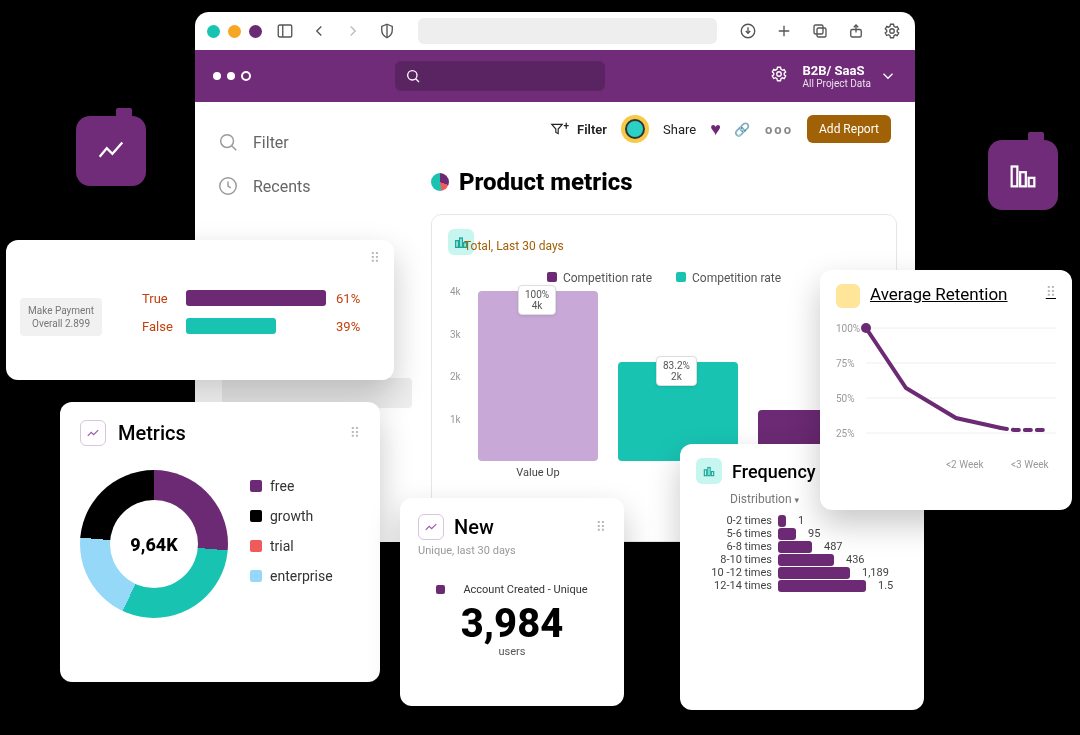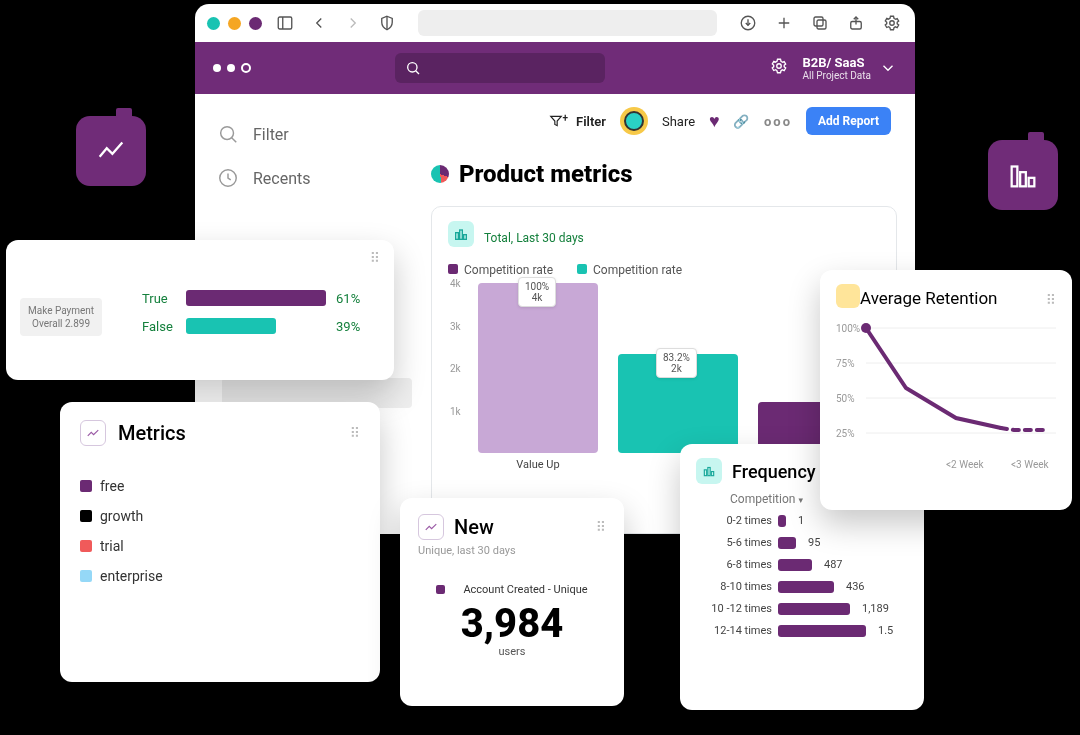--- a/index.html
+++ b/index.html
@@ -1,19 +1,19 @@
 <!DOCTYPE html>
 <html><head>
 <meta charset="utf-8">
 <style>
   * { box-sizing: border-box; margin: 0; padding: 0; font-family: -apple-system, BlinkMacSystemFont, "Segoe UI", Roboto, Helvetica, Arial, sans-serif; }
   body { width: 1080px; height: 735px; background: #000; position: relative; overflow: hidden; }
   .browser {
     position: absolute;
-    left: 195px; top: 4px;
+    left: 195px; top: 12px;
     width: 720px; height: 530px;
     background: #fff;
     border-radius: 14px;
     box-shadow: 0 18px 40px rgba(0,0,0,0.15);
     overflow: hidden;
   }
   .titlebar { height: 38px; display:flex; align-items:center; padding: 0 12px; gap:12px; }
   .traffic { display:flex; gap:8px; }
   .dot { width: 13px; height:13px; border-radius:50%; }
   .dot.teal{ background:#19c3b2;}
@@ -41,45 +41,45 @@
   .side-item svg{ width:22px; height:22px; stroke:#9a9a9a; fill:none; stroke-width:1.6;}
   .side-faded{ position:absolute; left:30px; top:290px; width:190px; height:30px; background:#eee; border-radius:4px;}
   .main{ flex:1; padding: 10px 18px 0 0; }
   .toolbar{ display:flex; align-items:center; gap:14px; justify-content:flex-end; padding-right:6px; height:34px; font-size:13px; color:#222;}
   .filter{ display:flex; align-items:center; gap:4px; font-weight:600;}
   .avatar{ width:28px; height:28px; border-radius:50%; background:#f7c948; display:flex; align-items:center; justify-content:center; overflow:hidden;}
   .avatar-inner{ width:20px; height:20px; background:#2ad1c4; border-radius:50%; border:2px solid #333;}
   .heart{ color:#6b2a73; font-size:18px;}
   .linkic{ color:#888;}
   .ellip{ color:#888; letter-spacing:2px; font-weight:700;}
-  .addreport{ background:#3b82f6; color:#fff; border:none; padding:7px 12px; border-radius:6px; font-size:12px; font-weight:700;}
+  .addreport{ background:#a16207; color:#fff; border:none; padding:7px 12px; border-radius:6px; font-size:12px; font-weight:400;}
   .pagetitle{ display:flex; align-items:center; gap:10px; margin:22px 0 0 6px; font-size:24px; font-weight:800;}
   .pagetitle .bullet{ width:18px; height:18px; border-radius:50%; background: conic-gradient(#6b2a73 0 110deg, #f05a5a 110deg 170deg, #19c3b2 170deg 360deg);}
   .chartcard{ margin:18px 0 0 6px; border:1px solid #e4e7ea; border-radius:10px; padding:14px 16px 80px; width: calc(100% - 6px); position:relative;}
   .chartcard .chip{ width:26px; height:26px; border-radius:6px; background:#c7f6f0; display:flex; align-items:center; justify-content:center; margin-bottom:6px;}
   .chartcard .chip svg{ width:16px; height:16px; stroke:#19a89a; fill:none; stroke-width:2;}
-  .chartcard .sub{ color:#15803d; font-size:12px; margin-left:36px; margin-top:-22px;}
-  .legend{ display:flex; gap:24px; margin:18px 0 6px; font-size:12px; color:#555;}
+  .chartcard .sub{ color:#a16207; font-size:12px; margin-left:16px; margin-top:-22px;}
+  .legend{ display:flex; gap:24px; justify-content:center; margin:18px 0 6px; font-size:12px; color:#555;}
   .legend .sq{ width:10px; height:10px; border-radius:2px; display:inline-block; margin-right:6px;}
   .axes{ position:relative; height:170px; margin-left:30px;padding-left:36px;}
   .ytick{ position:absolute; left:-28px; font-size:10px; color:#999; transform:translateY(-50%);}
   .bar{ position:absolute; bottom:0; border-radius:4px;}
   .barlabel{ position:absolute; bottom:-18px; font-size:11px; color:#444; text-align:center;}
   .tip{ position:absolute; background:#fff; border:1px solid #ddd; border-radius:4px; padding:3px 6px; font-size:10px; color:#555; text-align:center; box-shadow:0 1px 3px rgba(0,0,0,.1);}
   
   .float{ position:absolute; background:#fff; border-radius:12px; box-shadow: 0 14px 32px rgba(0,0,0,0.22); }
   .dragdots { color:#bbb; font-size:14px; cursor:move; user-select:none;}
   
   .tile{ position:absolute; width:70px; height:70px; background:#702c78; border-radius:14px; display:flex; align-items:center; justify-content:center;}
   .tile::before{content:""; position:absolute; top:-8px; right:14px; width:16px; height:10px; background:#702c78; border-radius:2px;}
   .tile svg{ width:34px; height:34px; stroke:#fff; fill:none; stroke-width:1.6;}
   
   .paycard{ left:6px; top:240px; width:388px; height:140px; padding:16px 18px;}
   .paycard .pill{ position:absolute; left:14px; top:58px; background:#f1f1f1; border-radius:4px; padding:6px 8px; font-size:10px; color:#777; text-align:center; line-height:1.3;}
-  .paycard .rows{ margin:34px 0 0 118px; font-size:13px; color:#15803d; display:flex; flex-direction:column; gap:12px;}
+  .paycard .rows{ margin:34px 0 0 118px; font-size:13px; color:#c2410c; display:flex; flex-direction:column; gap:12px;}
   .paycard .row{ display:flex; align-items:center; gap:10px;}
   .paycard .barbg{ width:140px; height:16px; border-radius:3px; background:transparent; position:relative;}
   .paycard .barfill{ height:100%; border-radius:3px;}
   
   .metcard{ left:60px; top:402px; width:320px; height:280px; padding:18px 20px;}
   .metcard .hdr{ display:flex; align-items:center; gap:12px; font-size:20px; font-weight:500;}
   .metcard .hdr .chip2{ width:26px; height:26px; border-radius:6px; border:1px solid #d6c7de; display:flex; align-items:center; justify-content:center;}
   .metcard .hdr .chip2 svg{ width:14px; height:14px; stroke:#9a5aa5; fill:none; stroke-width:2;}
   .donutwrap{ display:flex; gap:22px; margin-top:24px;}
   .donut{ width:148px; height:148px; position:relative;}
@@ -99,28 +99,28 @@
   .newcard .label .sw{ width:9px; height:9px; background:#6b2a73; border-radius:2px;}
   .newcard .big{ font-size:40px; font-weight:800; text-align:center; margin-top:4px;}
   .newcard .unit{ font-size:11px; text-align:center; color:#555; margin-top:-2px;}
   
   .freqcard{ left:680px; top:444px; width:244px; height:266px; padding:14px 16px;}
   .freqcard .hdr{ display:flex; align-items:center; gap:10px;}
   .freqcard .hdr .chip{ width:26px; height:26px; border-radius:6px; background:#c7f6f0; display:flex; align-items:center; justify-content:center;}
   .freqcard .hdr .chip svg{ width:14px; height:14px; stroke:#19a89a; fill:none; stroke-width:2;}
   .freqcard .title{ font-size:18px; font-weight:500;}
   .freqcard .cols{ display:flex; gap:30px; font-size:12px; color:#777; margin:8px 0 8px 34px;}
-  .freqcard .rows{ display:flex; flex-direction:column; gap:9px; margin-top:6px;}
+  .freqcard .rows{ display:flex; flex-direction:column; margin-top:6px;}
   .freqcard .r{ display:flex; align-items:center; gap:6px;}
   .freqcard .r .lab{ width:76px; text-align:right; font-size:11px; color:#444;}
   .freqcard .r .bar{ position:relative; height:12px; border-radius:3px; background:#6b2a73;}
   .freqcard .r .val{ font-size:11px; color:#444; margin-left:6px;}
   
   .retcard{ left:820px; top:270px; width:252px; height:240px; padding:14px 16px 10px;}
-  .retcard .hdr{ display:flex; align-items:flex-end; font-size:17px;}
+  .retcard .hdr{ display:flex; align-items:flex-start; gap:10px; font-size:17px;text-decoration:underline;}
   .retcard .hdr .chip3{ width:24px; height:24px; border-radius:6px; background:#ffe59a;}
   .retsvg{ width:100%; height:170px;}
 </style>
 </head>
 <body>
 
 <div class="browser">
   <div class="titlebar">
     <div class="traffic">
       <div class="dot teal"></div>
@@ -342,20 +342,24 @@
   <div class="hdr">
     <div class="chip2">
         <svg viewBox="0 0 24 24">
           <polyline points="3 17 9 11 13 15 21 7"></polyline>
         </svg>
       </div>
     <span>Metrics</span>
     <span class="dragdots" style="margin-left:auto">⠿</span>
   </div>
   <div class="donutwrap">
+    <div class="donut">
+      <div class="ring"></div>
+      <div class="hole">9,64K</div>
+    </div>
     <div class="dlegend">
       <div class="it">
           <span class="sw" style="background:#6b2a73"></span>
           <span>free</span>
         </div>
       <div class="it">
           <span class="sw" style="background:#000"></span>
           <span>growth</span>
         </div>
       <div class="it">
@@ -395,21 +399,21 @@
         <svg viewBox="0 0 24 24">
           <rect x="4" y="10" width="4" height="10"></rect>
           <rect x="10" y="6" width="4" height="14"></rect>
           <rect x="16" y="13" width="4" height="7"></rect>
         </svg>
       </div>
     <span class="title">Frequency</span>
     <span class="dragdots" style="margin-left:auto">⠿</span>
   </div>
   <div class="cols">
-    <span><span>Competition</span> <span style="font-size:9px">▾</span></span>
+    <span><span>Distribution</span> <span style="font-size:9px">▾</span></span>
     <span><span>Value</span> <span style="font-size:9px">▾</span></span>
   </div>
   <div class="rows" id="freqrows">
       <div class="r">
         <span class="lab">0-2 times</span>
     <div class="bar" style="width:8px"></div>
     <span class="val">1</span>
       </div>
       <div class="r">
         <span class="lab">5-6 times</span>

